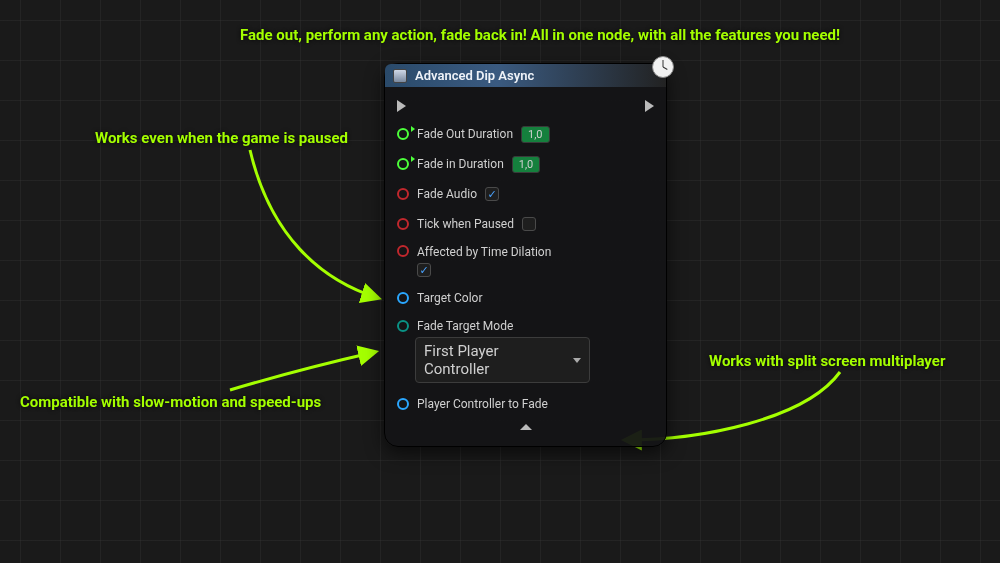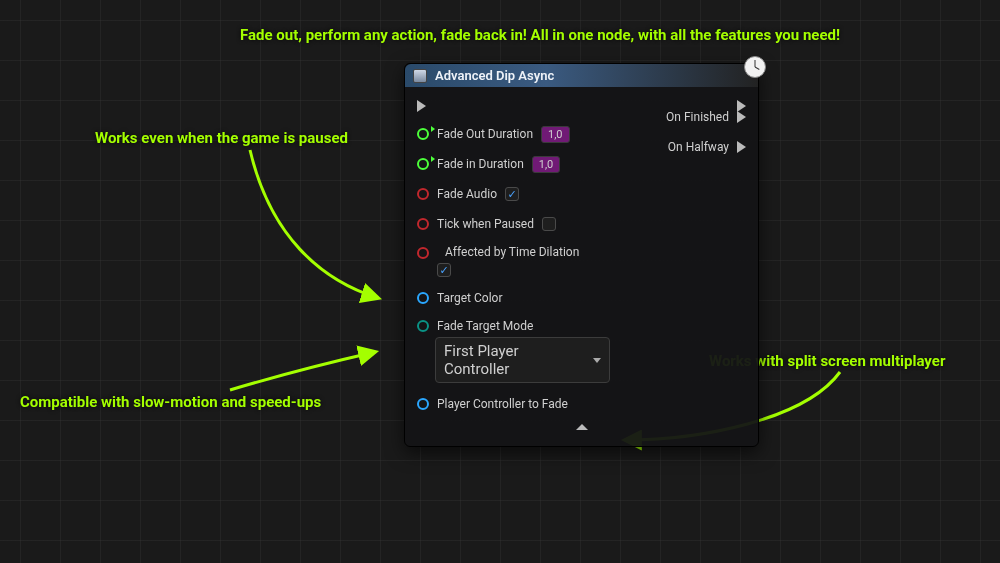--- a/index.html
+++ b/index.html
@@ -23,26 +23,25 @@
       color: #a4ff00;
       font-weight: 700;
       font-size: 15px;
       text-shadow: 0 0 4px rgba(0,0,0,0.8);
     }
 
     .node {
       position: absolute;
       left: 384px;
       top: 63px;
-      width: 355px;
+      width: 283px;
       background: rgba(20,20,22,0.95);
       border: 1px solid #000;
-      border-radius: 6px;
+      border-radius: 14px;
       box-shadow: 0 6px 18px rgba(0,0,0,0.6);
-      margin-left: 20px;
     }
 
     .node-header {
       display: flex;
       align-items: center;
       gap: 8px;
       padding: 4px 8px;
       background: linear-gradient(90deg, #2a4a6a 0%, #3a5a80 40%, #222 100%);
       border-radius: 6px 6px 0 0;
       position: relative;
@@ -100,21 +99,21 @@
       border-top:3px solid transparent; border-bottom:3px solid transparent;
       border-left:4px solid currentColor;
       left:12px; top:-9px;
     }
     .c-green  { color:#4cff3a; border-color:#4cff3a; }
     .c-red    { color:#c1272d; border-color:#c1272d; }
     .c-blue   { color:#2aa7ff; border-color:#2aa7ff; }
     .c-teal   { color:#0a9285; border-color:#0a9285; }
 
     .val-box {
-      background:#701a75; border:1px solid #3a3a3a; border-radius:3px;
+      background:#15803d; border:1px solid #3a3a3a; border-radius:3px;
       padding:1px 6px; font-size:11px; color:#cfcfcf; min-width:24px; text-align:left;
     }
     .check {
       width:14px; height:14px; border:1px solid #4a4a4a; border-radius:3px;
       background:#1e1e1e; display:inline-flex; align-items:center; justify-content:center;
     }
     .check .tick { color:#4aa3ff; font-size:11px; line-height:1; }
 
     .stacked { display:flex; flex-direction:column; gap:4px; }
 
@@ -198,21 +197,21 @@
       </div>
 
 
       <div class="pin">
         <span class="data-dot c-red"></span>
         <span>Tick when Paused</span>
         <span class="check"></span>
       </div>
 
       <div class="pin stacked" style="align-items:flex-start;">
-        <div style="display:flex; align-items:flex-end; gap:16px;">
+        <div style="display:flex; align-items:flex-start; gap:8px;">
           <span class="data-dot c-red"></span>
           <span>Affected by Time Dilation</span>
         </div>
         <span class="check" style="margin-left:20px;">
             <span class="tick">✓</span>
           </span>
       </div>
 
       <div class="pin">
         <span class="data-dot c-blue"></span>
@@ -229,29 +228,19 @@
           <span class="caret"></span>
         </div>
       </div>
 
       <div class="pin">
         <span class="data-dot c-blue"></span>
         <span>Player Controller to Fade</span>
       </div>
     </div>
 
-    <div class="col-right">
-      <div class="pin pin-out">
-        <span class="exec-tri out"></span>
-        <span>On Finished</span>
-      </div>
-      <div class="pin pin-out">
-        <span class="exec-tri out"></span>
-        <span>On Halfway</span>
-      </div>
-    </div>
 
     <div style="clear:both;"></div>
     <div class="expander">
       <span class="chev"></span>
     </div>
   </div>
 </div>
 
 </body></html>

